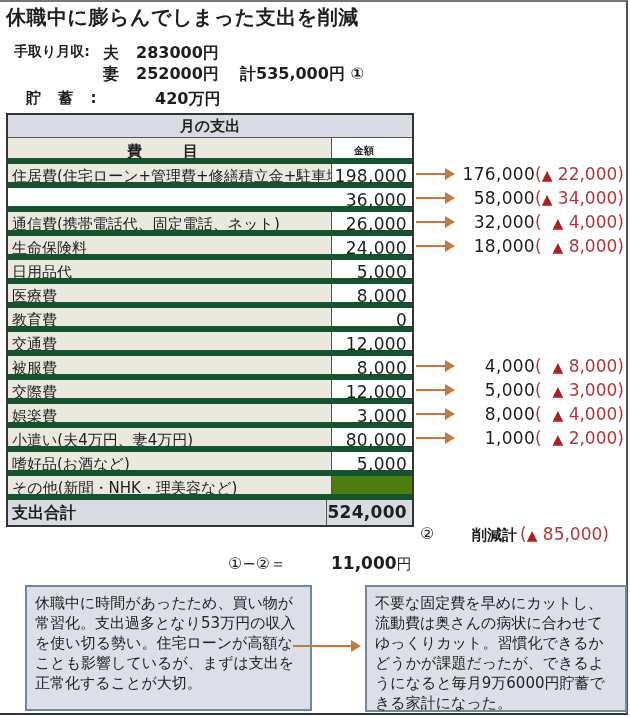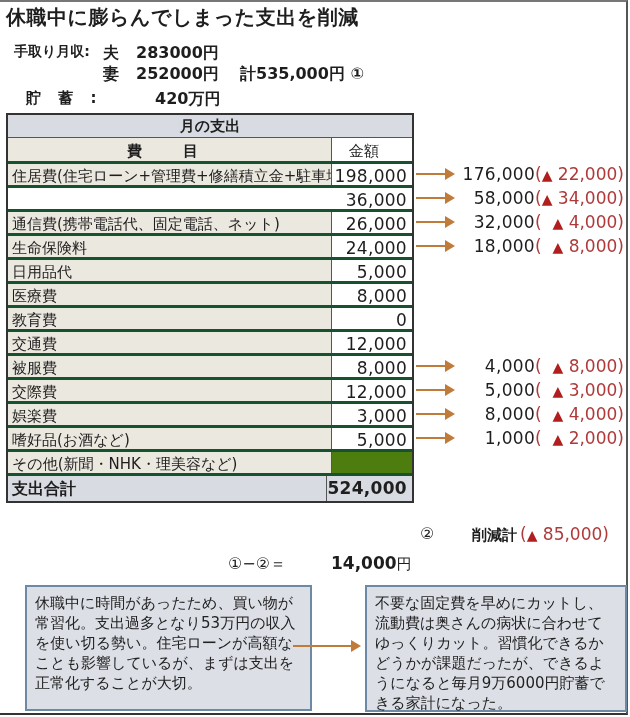--- a/index.html
+++ b/index.html
@@ -9,26 +9,26 @@
   .title { position:absolute; left:6px; top:4px; font-size:20px; font-weight:bold; letter-spacing:0.5px; }
   .income-label { position:absolute; left:14px; top:43px; font-size:14px; font-weight:bold; }
   .inc-who { position:absolute; font-size:16px; font-weight:bold; }
   .inc-val { position:absolute; font-size:16px; font-weight:bold; }
   .inc-total { position:absolute; left:240px; top:64px; font-size:16px; font-weight:bold; }
   .savings-label { position:absolute; left:26px; top:89px; font-size:15px; font-weight:bold; letter-spacing:6px; }
   .savings-val { position:absolute; left:155px; top:89px; font-size:16px; font-weight:bold; }
 
   .table { position:absolute; left:6px; top:113px; width:408px; border:2px solid #333; box-sizing:border-box; background:#4d7c0f; }
   .thead-top { height:22px; background:#d8dce2; border-bottom:1px solid #555; text-align:center; font-size:15px; font-weight:bold; line-height:22px; }
-  .row { display:flex; height:24px; border-bottom:3px solid #14532d; box-sizing:border-box; }
+  .row { display:flex; height:24px; border-bottom:6px solid #14532d; box-sizing:border-box; }
   .row.head { height:26px; }
   .cell-name { width:324px; background:#ebe8df; border-right:1px solid #555; padding-left:4px; font-size:15px; line-height:24px; white-space:nowrap; overflow:hidden; box-sizing:border-box; }
   .cell-amt { flex:1; text-align:right; padding-right:5px; font-size:17px; line-height:24px; background:#fff; box-sizing:border-box; letter-spacing:0.3px; }
   .row.head .cell-name { text-align:center; font-weight:bold; letter-spacing:18px; line-height:26px; }
-  .row.head .cell-amt { text-align:center; font-weight:normal; font-size:15px; line-height:26px; padding-right:16px; }
+  .row.head .cell-amt { text-align:center; font-weight:bold; font-size:10px; line-height:26px; padding-right:16px; }
   .row.total { border-bottom:none; height:25px; }
   .row.total .cell-name { background:#d8dce2; font-weight:bold; font-size:16px; line-height:25px; }
   .row.total .cell-amt { background:#d8dce2; font-weight:bold; font-size:17px; line-height:25px; }
 
   .reduction { position:absolute; left:414px; height:24px; width:214px;padding-left:17px; }
   .arrow { position:absolute; left:2px; top:11px; width:30px; height:2px; background:#c07a3a; }
   .arrow::after { content:""; position:absolute; right:-9px; top:-5px; border-left:10px solid #c07a3a; border-top:6px solid transparent; border-bottom:6px solid transparent; }
   .new-amt { position:absolute; right:110px; top:0; font-size:17px; line-height:24px; letter-spacing:0.3px; }
   .cut { position:absolute; right:4px; top:0; font-size:17px; line-height:24px; color:#b03a3a; width:106px; white-space:pre; }
   .tri { color:#b01e1e; font-size:14px; }
@@ -108,20 +108,24 @@
       </div>
       <div class="row">
         <div class="cell-name">交際費</div>
         <div class="cell-amt">12,000</div>
       </div>
       <div class="row">
         <div class="cell-name">娯楽費</div>
         <div class="cell-amt">3,000</div>
       </div>
       <div class="row">
+        <div class="cell-name">小遣い(夫4万円、妻4万円)</div>
+        <div class="cell-amt">80,000</div>
+      </div>
+      <div class="row">
         <div class="cell-name">嗜好品(お酒など)</div>
         <div class="cell-amt">5,000</div>
       </div>
       <div class="row">
         <div class="cell-name">その他(新聞・NHK・理美容など)</div>
       </div>
     </div>
   <div class="row total">
     <div class="cell-name">支出合計</div>
     <div class="cell-amt">524,000</div>
@@ -169,17 +173,17 @@
       <div class="new-amt">1,000</div>
       <div class="cut"><span>(  </span><span class="tri">▲</span><span> 2,000)</span></div>
     </div>
   </div>
 
 <div class="circ2">②</div>
 <div class="cut-total-label">削減計</div>
 <div class="cut-total-val"><span>(</span><span class="tri">▲</span><span> 85,000)</span></div>
 
 <div class="diff-label">①−②＝</div>
-<div class="diff-val"><span>14,000</span><span class="diff-yen">円</span></div>
+<div class="diff-val"><span>11,000</span><span class="diff-yen">円</span></div>
 
 <div class="box box-left">休職中に時間があったため、買い物が常習化。支出過多となり53万円の収入を使い切る勢い。住宅ローンが高額なことも影響しているが、まずは支出を正常化することが大切。</div>
 <div class="link-arrow"></div>
 <div class="box box-right">不要な固定費を早めにカットし、流動費は奥さんの病状に合わせてゆっくりカット。習慣化できるかどうかが課題だったが、できるようになると毎月9万6000円貯蓄できる家計になった。</div>
 
 </body></html>

